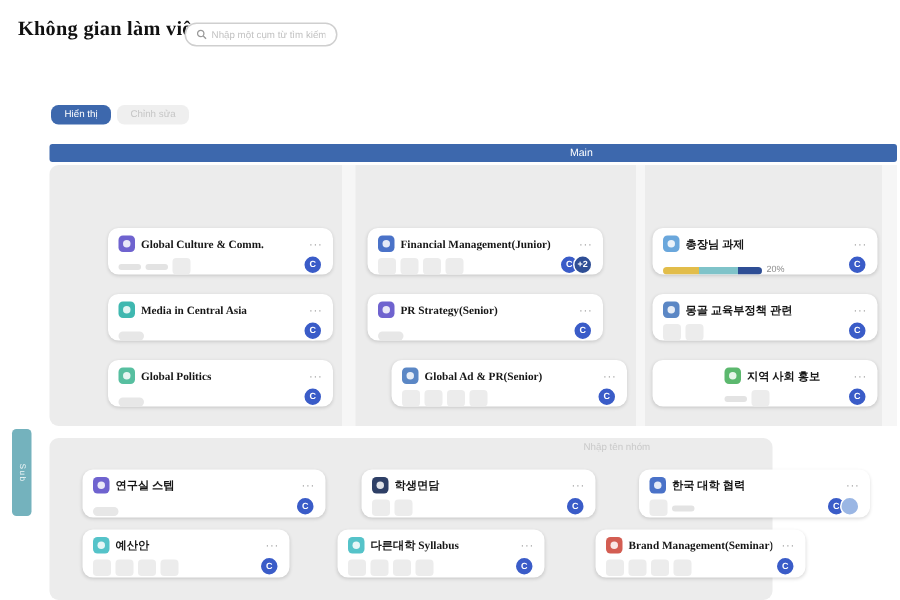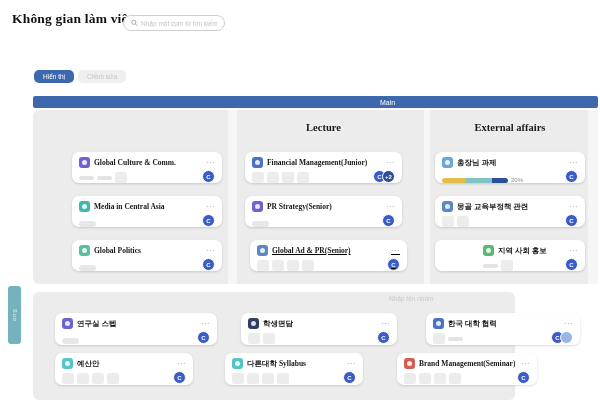--- a/index.html
+++ b/index.html
@@ -136,21 +136,20 @@
           <div class="chips">
             <span class="chip-pill"></span>
           </div>
           <div class="avatars">
             <span class="avatar" style="background: rgb(58, 92, 200);">C</span>
           </div>
         </div>
       </div>
     </div>
     <div class="column" style="left: 212px; width: 157px;">
-      <div class="col-header">Lecture</div>
       <div class="card" style="left: 0px; top: 42px; width: 100%; height: 31px;">
         <div class="card-head">
           <span class="card-icon" style="background: rgb(74, 114, 200);"></span>
           <span class="card-title">Financial Management(Junior)</span>
           <span class="card-menu">···</span>
         </div>
         <div class="card-body">
           <div class="chips">
             <span class="chip-square"></span>
             <span class="chip-square"></span>
@@ -171,41 +170,40 @@
         </div>
         <div class="card-body">
           <div class="chips">
             <span class="chip-pill"></span>
           </div>
           <div class="avatars">
             <span class="avatar" style="background: rgb(58, 92, 200);">C</span>
           </div>
         </div>
       </div>
-      <div class="card" style="left: 5px; top: 130px; width: 100%; height: 31px; text-decoration: underline;">
+      <div class="card" style="left: 16px; top: 130px; width: 100%; height: 31px;">
         <div class="card-head">
           <span class="card-icon" style="background: rgb(91, 135, 197);"></span>
           <span class="card-title">Global Ad &amp; PR(Senior)</span>
           <span class="card-menu">···</span>
         </div>
         <div class="card-body">
           <div class="chips">
             <span class="chip-square"></span>
             <span class="chip-square"></span>
             <span class="chip-square"></span>
             <span class="chip-square"></span>
           </div>
           <div class="avatars">
             <span class="avatar" style="background: rgb(58, 92, 200);">C</span>
           </div>
         </div>
       </div>
     </div>
     <div class="column" style="left: 402px; width: 150px;">
-      <div class="col-header">External affairs</div>
       <div class="card" style="left: 0px; top: 42px; width: 100%; height: 31px;">
         <div class="card-head">
           <span class="card-icon" style="background: rgb(106, 167, 220);"></span>
           <span class="card-title">총장님 과제</span>
           <span class="card-menu">···</span>
         </div>
         <div class="card-body">
           <div class="chips">
             <div class="pbar">
               <div class="pbar-track">

